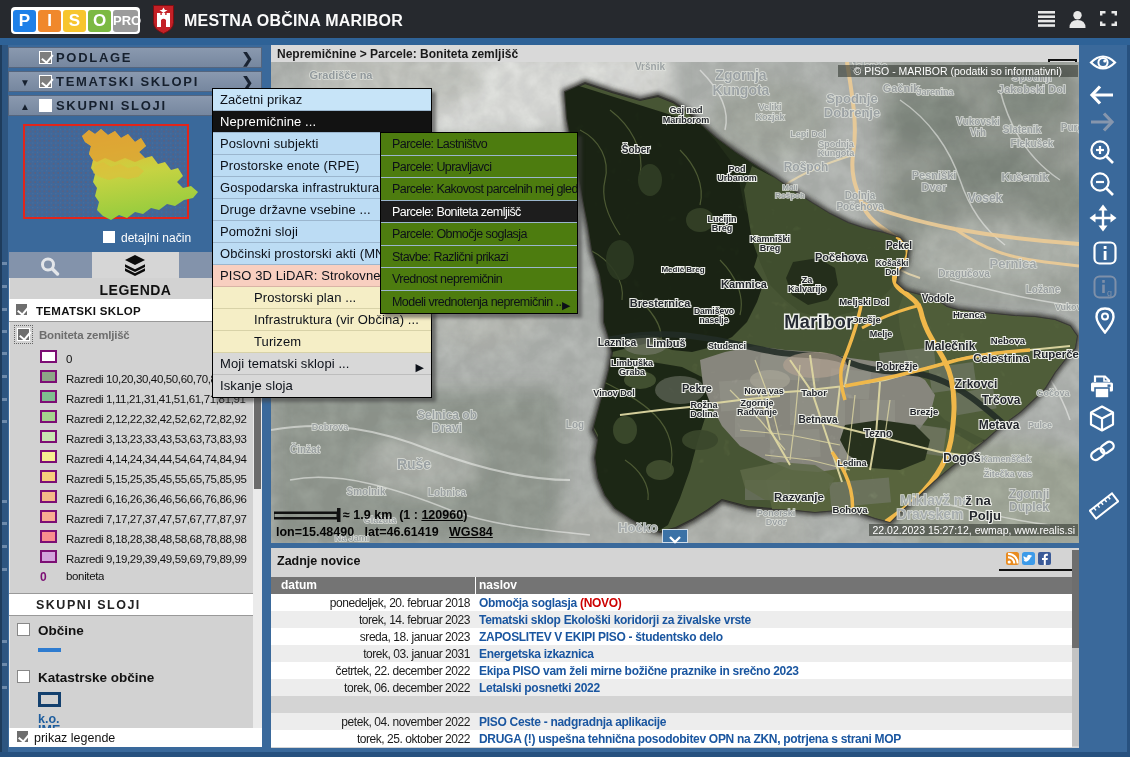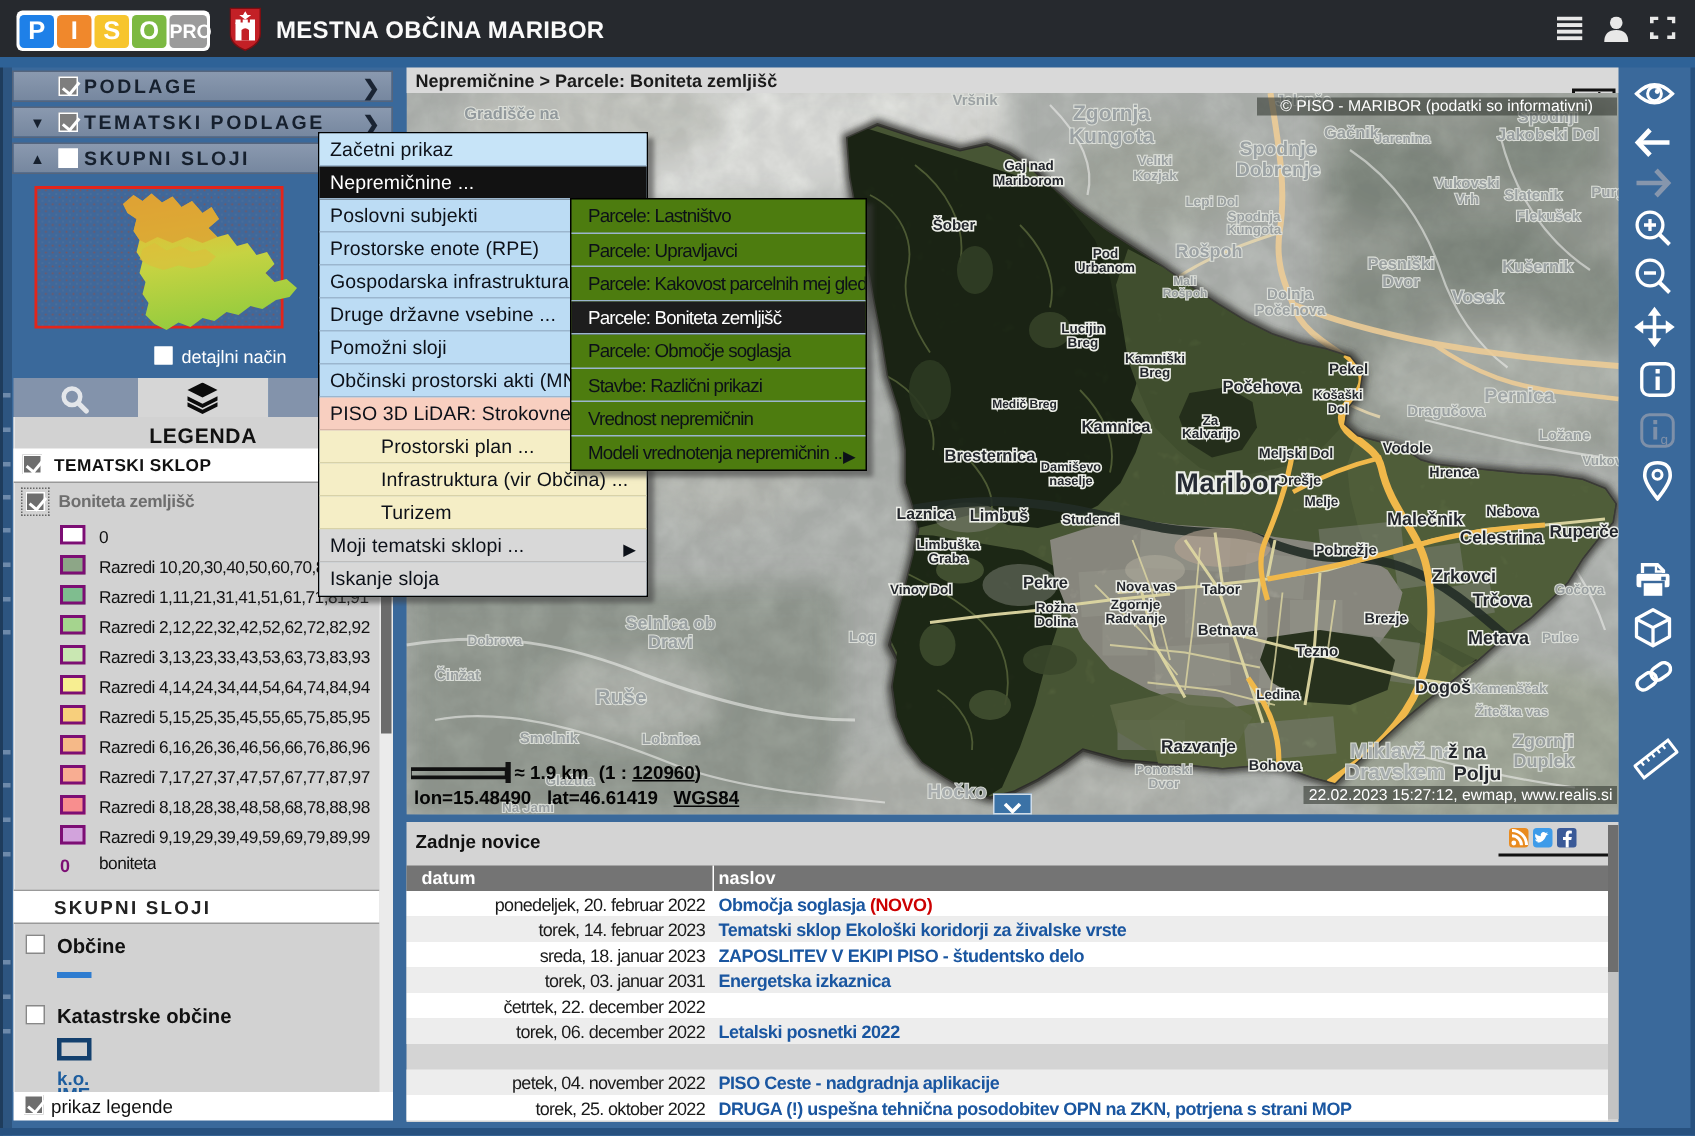--- a/index.html
+++ b/index.html
@@ -125,21 +125,21 @@
 </svg>
 
 <div class="shead" style="top:47px;">
   <span class="cb checked" style="position:absolute;left:30px;top:2.5px;"></span>
   <span class="lbl">PODLAGE</span>
     <span class="chev">❯</span>
 </div>
 <div class="shead" style="top:71px;">
   <span class="tri">▼</span>
   <span class="cb checked" style="position:absolute;left:30px;top:2.5px;"></span>
-  <span class="lbl">TEMATSKI PODLAGE</span>
+  <span class="lbl">TEMATSKI SKLOPI</span>
     <span class="chev">❯</span>
 </div>
 <div class="shead" style="top:95px;">
   <span class="tri">▲</span>
   <span class="cb" style="position:absolute;left:30px;top:2.5px;"></span>
   <span class="lbl">SKUPNI SLOJI</span>
 </div>
 
 <div id="ovbox"></div>
 <svg class="abs" style="left:25px;top:126px;" width="175" height="97" viewBox="0 0 175 97">
@@ -631,37 +631,38 @@
 </div>
 
 <div id="news">
   <div id="newstitle">Zadnje novice</div>
   <div id="newshead">
       <span style="position:absolute;left:10px;top:1px;">datum</span>
       <span style="position:absolute;left:208px;top:1px;">naslov</span>
     <div style="position:absolute;left:204px;top:0;width:1px;height:17px;background:#fff;"></div>
   </div>
   <div class="nrow" style="top:46px;background:#fff;">
-      <span class="ndate">ponedeljek, 20. februar 2022</span>
+      <span class="ndate">ponedeljek, 20. februar 2018</span>
       <span class="nlink">Območja soglasja <span style="color:#cc0000;">(NOVO)</span></span>
     </div>
   <div class="nrow" style="top:63px;background:#ededed;">
       <span class="ndate">torek, 14. februar 2023</span>
       <span class="nlink">Tematski sklop Ekološki koridorji za živalske vrste</span>
     </div>
   <div class="nrow" style="top:80px;background:#fff;">
       <span class="ndate">sreda, 18. januar 2023</span>
       <span class="nlink">ZAPOSLITEV V EKIPI PISO - študentsko delo</span>
     </div>
   <div class="nrow" style="top:97px;background:#ededed;">
       <span class="ndate">torek, 03. januar 2031</span>
       <span class="nlink">Energetska izkaznica</span>
     </div>
   <div class="nrow" style="top:114px;background:#fff;">
       <span class="ndate">četrtek, 22. december 2022</span>
+      <span class="nlink">Ekipa PISO vam želi mirne božične praznike in srečno 2023</span>
     </div>
   <div class="nrow" style="top:131px;background:#ededed;">
       <span class="ndate">torek, 06. december 2022</span>
       <span class="nlink">Letalski posnetki 2022</span>
     </div>
   <div class="nrow" style="top:165px;background:#ededed;">
       <span class="ndate">petek, 04. november 2022</span>
       <span class="nlink">PISO Ceste - nadgradnja aplikacije</span>
     </div>
   <div class="nrow" style="top:182px;background:#fff;">

